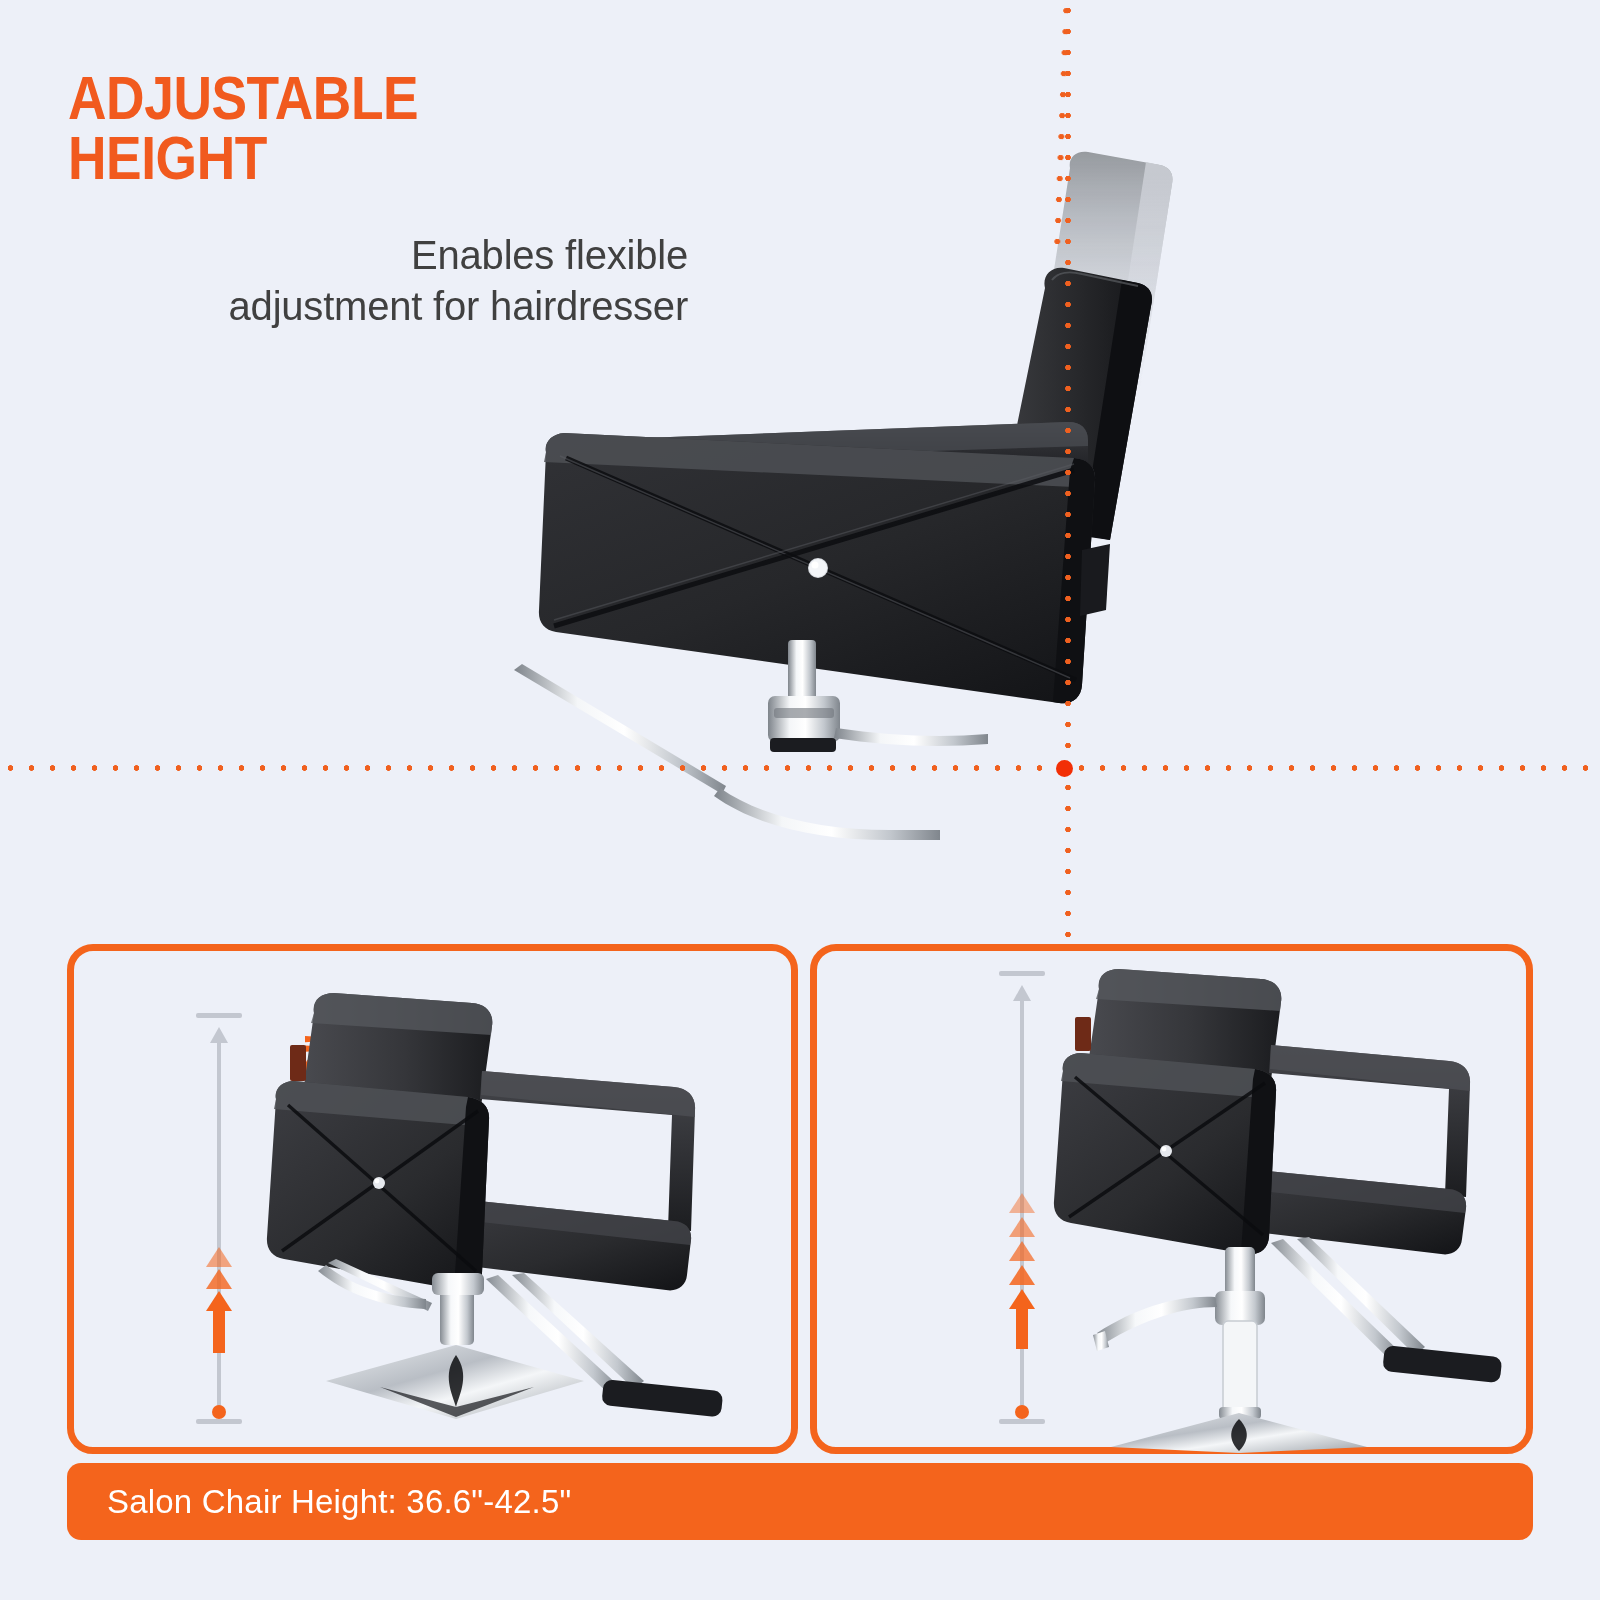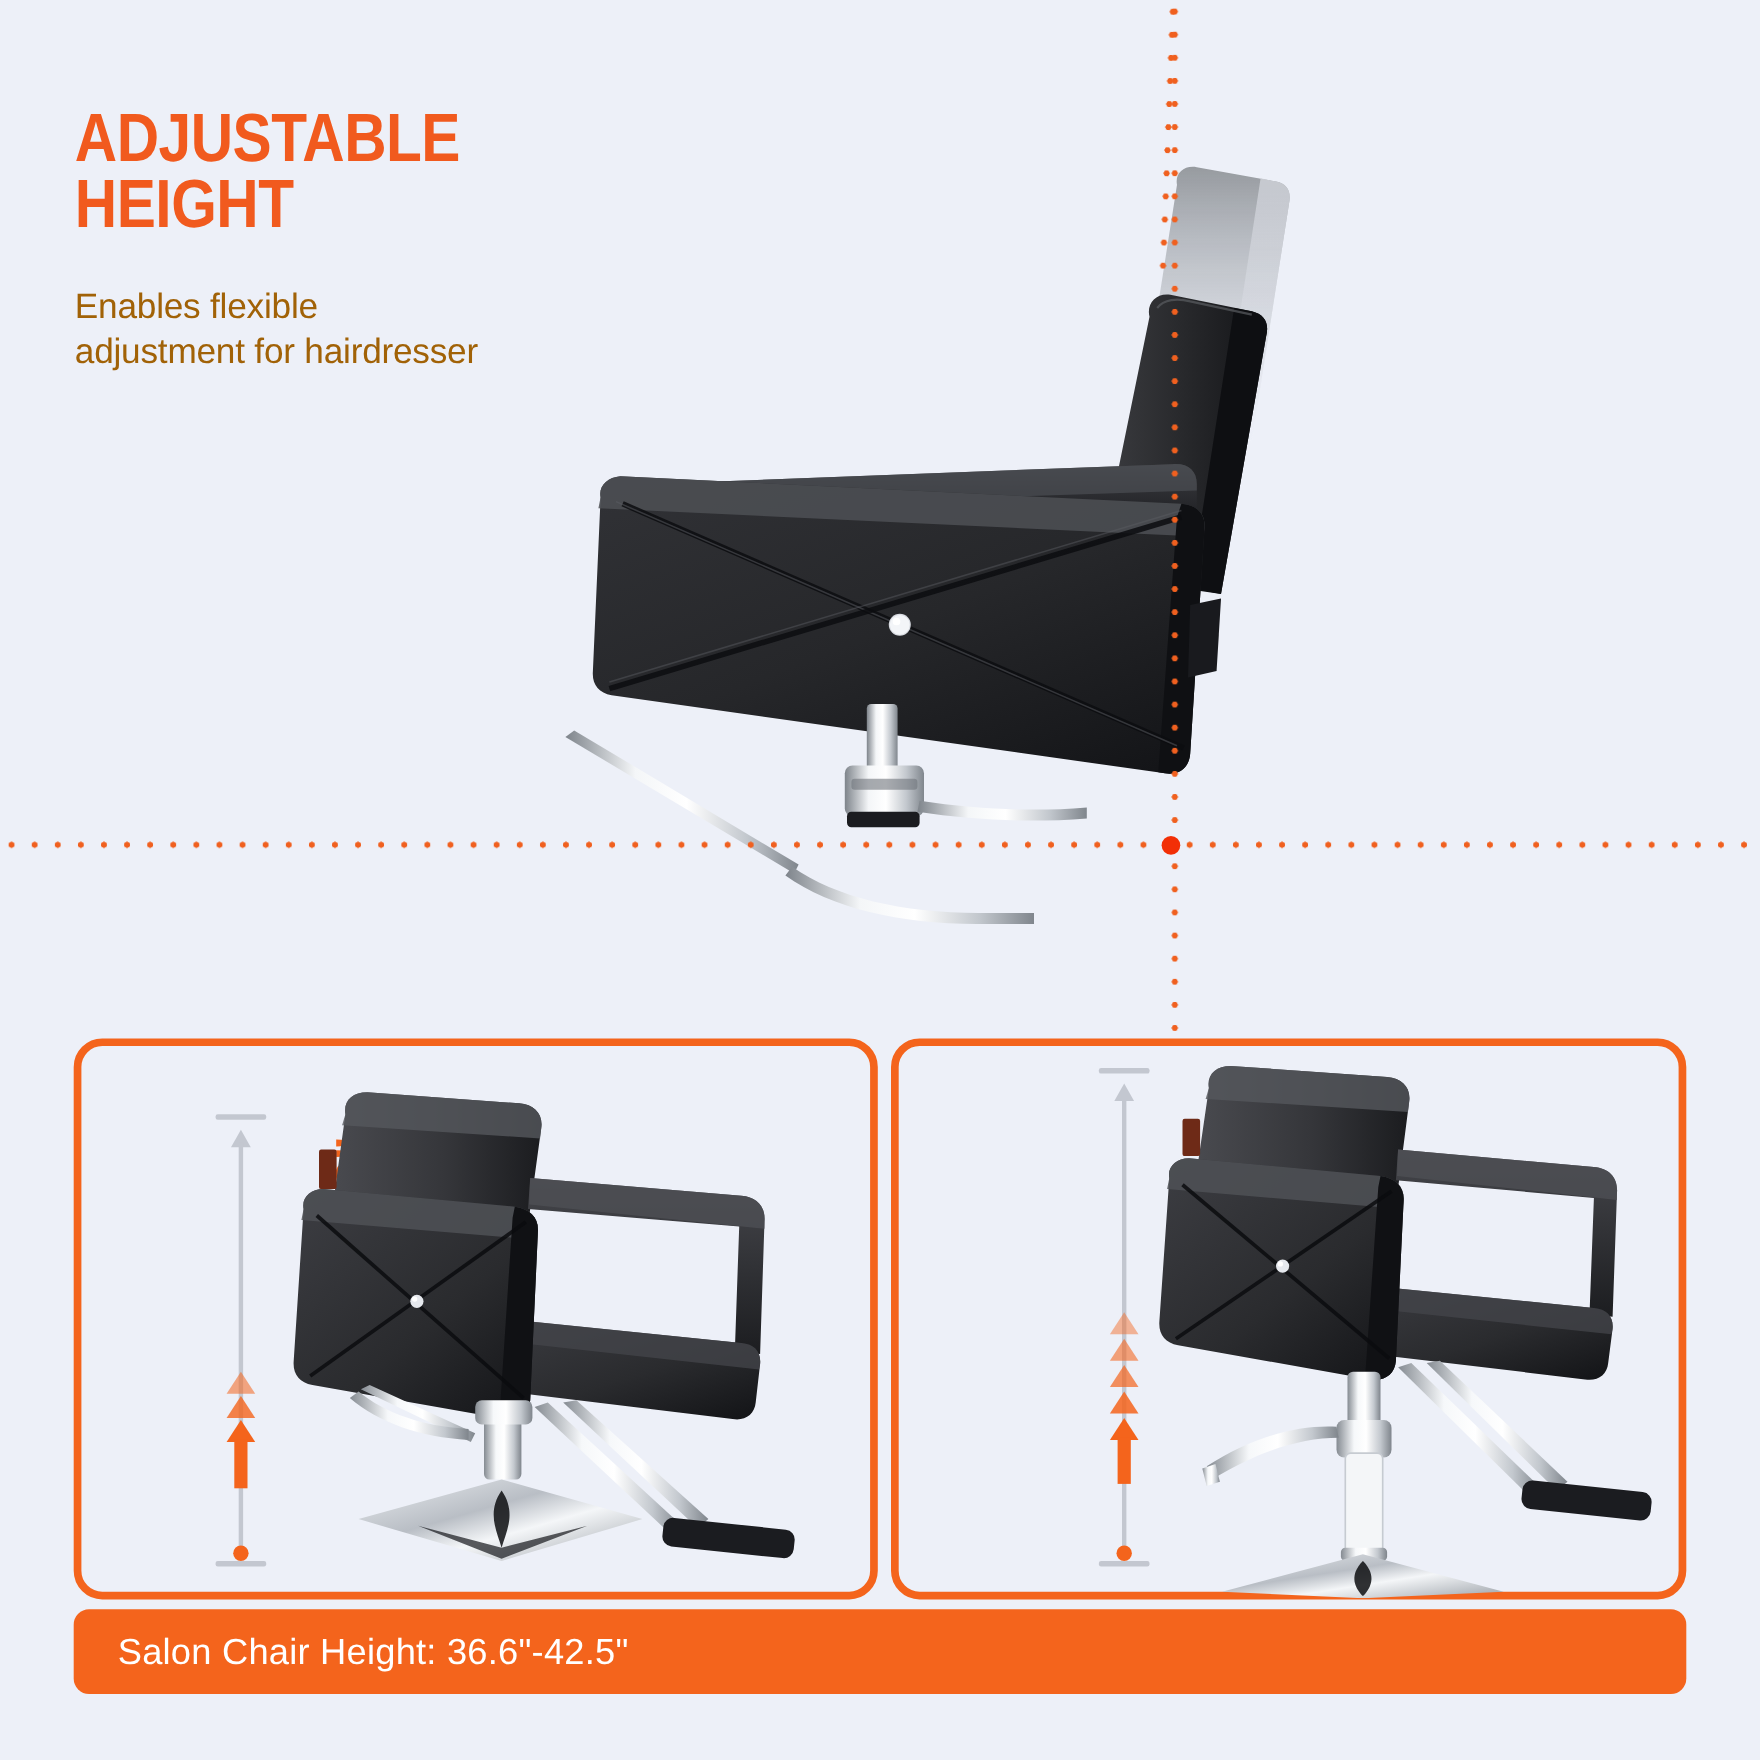--- a/index.html
+++ b/index.html
@@ -7,41 +7,42 @@
     width:1600px;height:1600px;
     background:#edf0f8;
     font-family:"Liberation Sans", sans-serif;
     overflow:hidden;
     position:relative;
   }
   .stage{position:absolute;inset:0;}
 
   
   .headline{
-    position:absolute;left:68px;top:68px;width:620px;margin-top:28px;
+    position:absolute;left:68px;top:68px;width:620px;
   }
   .headline .ttl{
     font-family:"Liberation Sans Narrow","Liberation Sans",sans-serif;
     font-weight:bold;
     font-size:62px;
     line-height:0.97;
     letter-spacing:-0.5px;
     color:#f15a1e;
     transform:scaleX(.86);
     transform-origin:left top;
     white-space:pre-line;
     margin:0;
   }
   .headline .sub{
     margin:42px 0 0 0;
-    font-size:32px;
+    font-size:40px;
     line-height:1.28;
-    color:#a16207;
+    color:#404040;
     white-space:pre-line;
     letter-spacing:-0.2px;
+    text-align:right;
   }
 
   
   .hero{position:absolute;left:470px;top:140px;width:720px;height:800px;}
 
   
   .dot-h{
     position:absolute;left:0;top:763px;width:1600px;height:10px;
     background-image:radial-gradient(circle, #f0601f 2.6px, rgba(0,0,0,0) 3.0px);
     background-size:21px 10px;background-position:0 50%;background-repeat:repeat-x;

